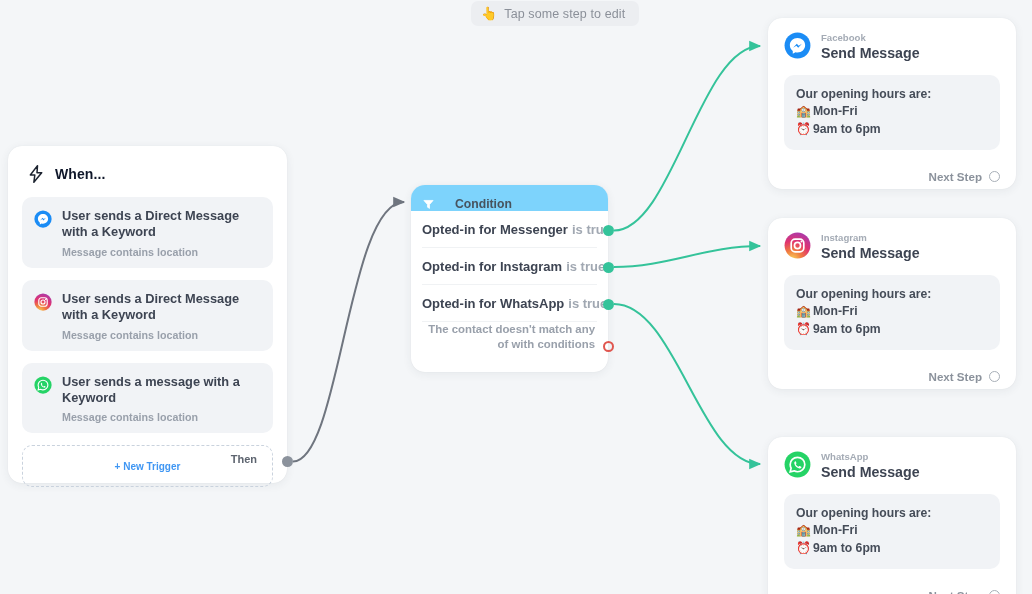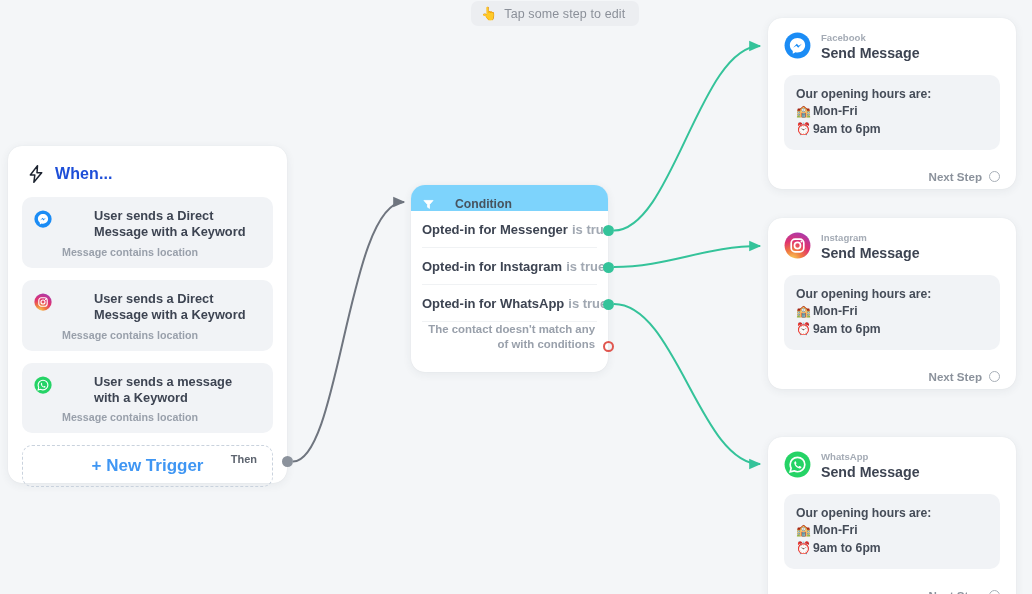--- a/index.html
+++ b/index.html
@@ -54,46 +54,46 @@
     padding: 14px 14px 0 14px;
   }
   .when-head {
     display: flex; align-items: center; gap: 9px;
     padding: 3px 2px 12px 4px;
   }
   .when-head .bolt {
     width: 20px; height: 22px; display: block;
   }
   .when-head .label {
-    font-size: 16px; color: #1d4ed8; letter-spacing: .1px;
+    font-size: 14px; color: #0f172a; letter-spacing: .1px;
   }
 
   .trigger-row {
     background: #f1f3f6;
     border-radius: 10px;
     padding: 11px 12px 10px 12px;
     margin-bottom: 12px;
     display: flex; gap: 10px; align-items: flex-start;
   }
   .trigger-row .ico { flex: 0 0 auto; margin-top: 2px; }
   .trigger-row .txt { min-width: 0; }
   .trigger-row .title {
-    font-size: 12.8px; color: #3d4452; line-height: 1.28; margin-left: 32px;
+    font-size: 12.8px; color: #3d4452; line-height: 1.28;
   }
   .trigger-row .sub {
     margin-top: 5px;
     font-size: 10.7px; color: #99a0ab;
   }
 
   #new-trigger {
     border: 1.4px dashed #c9d2dd;
     border-radius: 10px;
     height: 42px;
     display: flex; align-items: center; justify-content: center;
-    font-size: 17px; color: #3f96f3;
+    font-size: 10px; color: #3f96f3;
     cursor: pointer;
     margin-top: 2px;
     text-align: center;
   }
 
   .then-label {
     position: absolute;
     right: 30px; bottom: 18px;
     font-size: 11px; color: #5d646f;
   }

